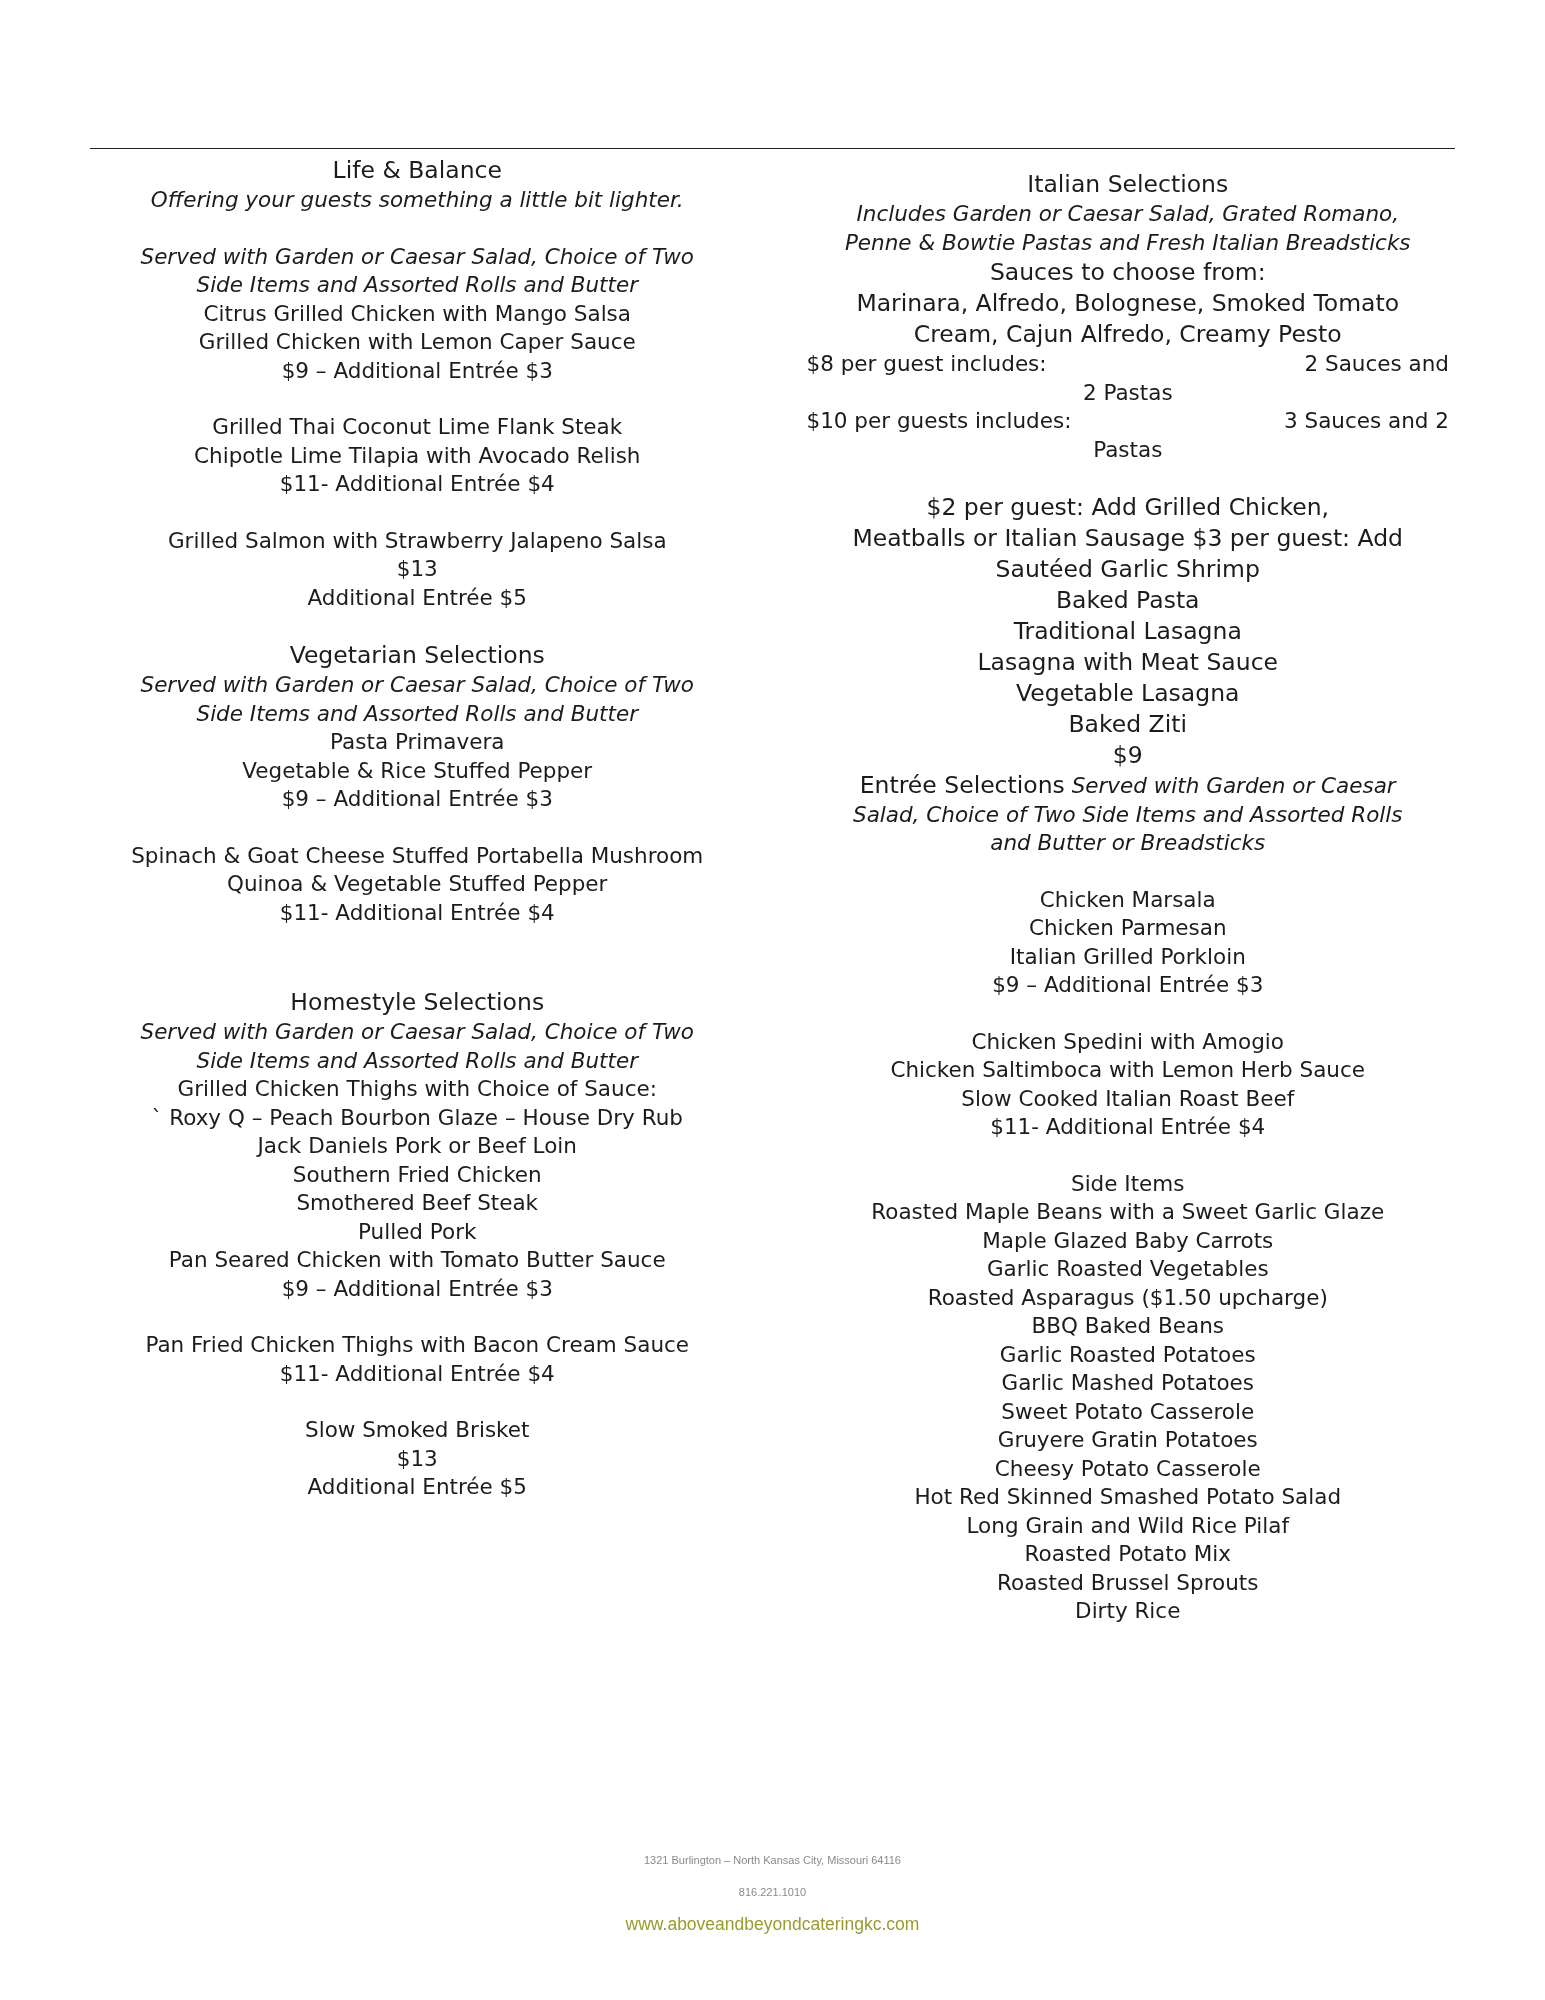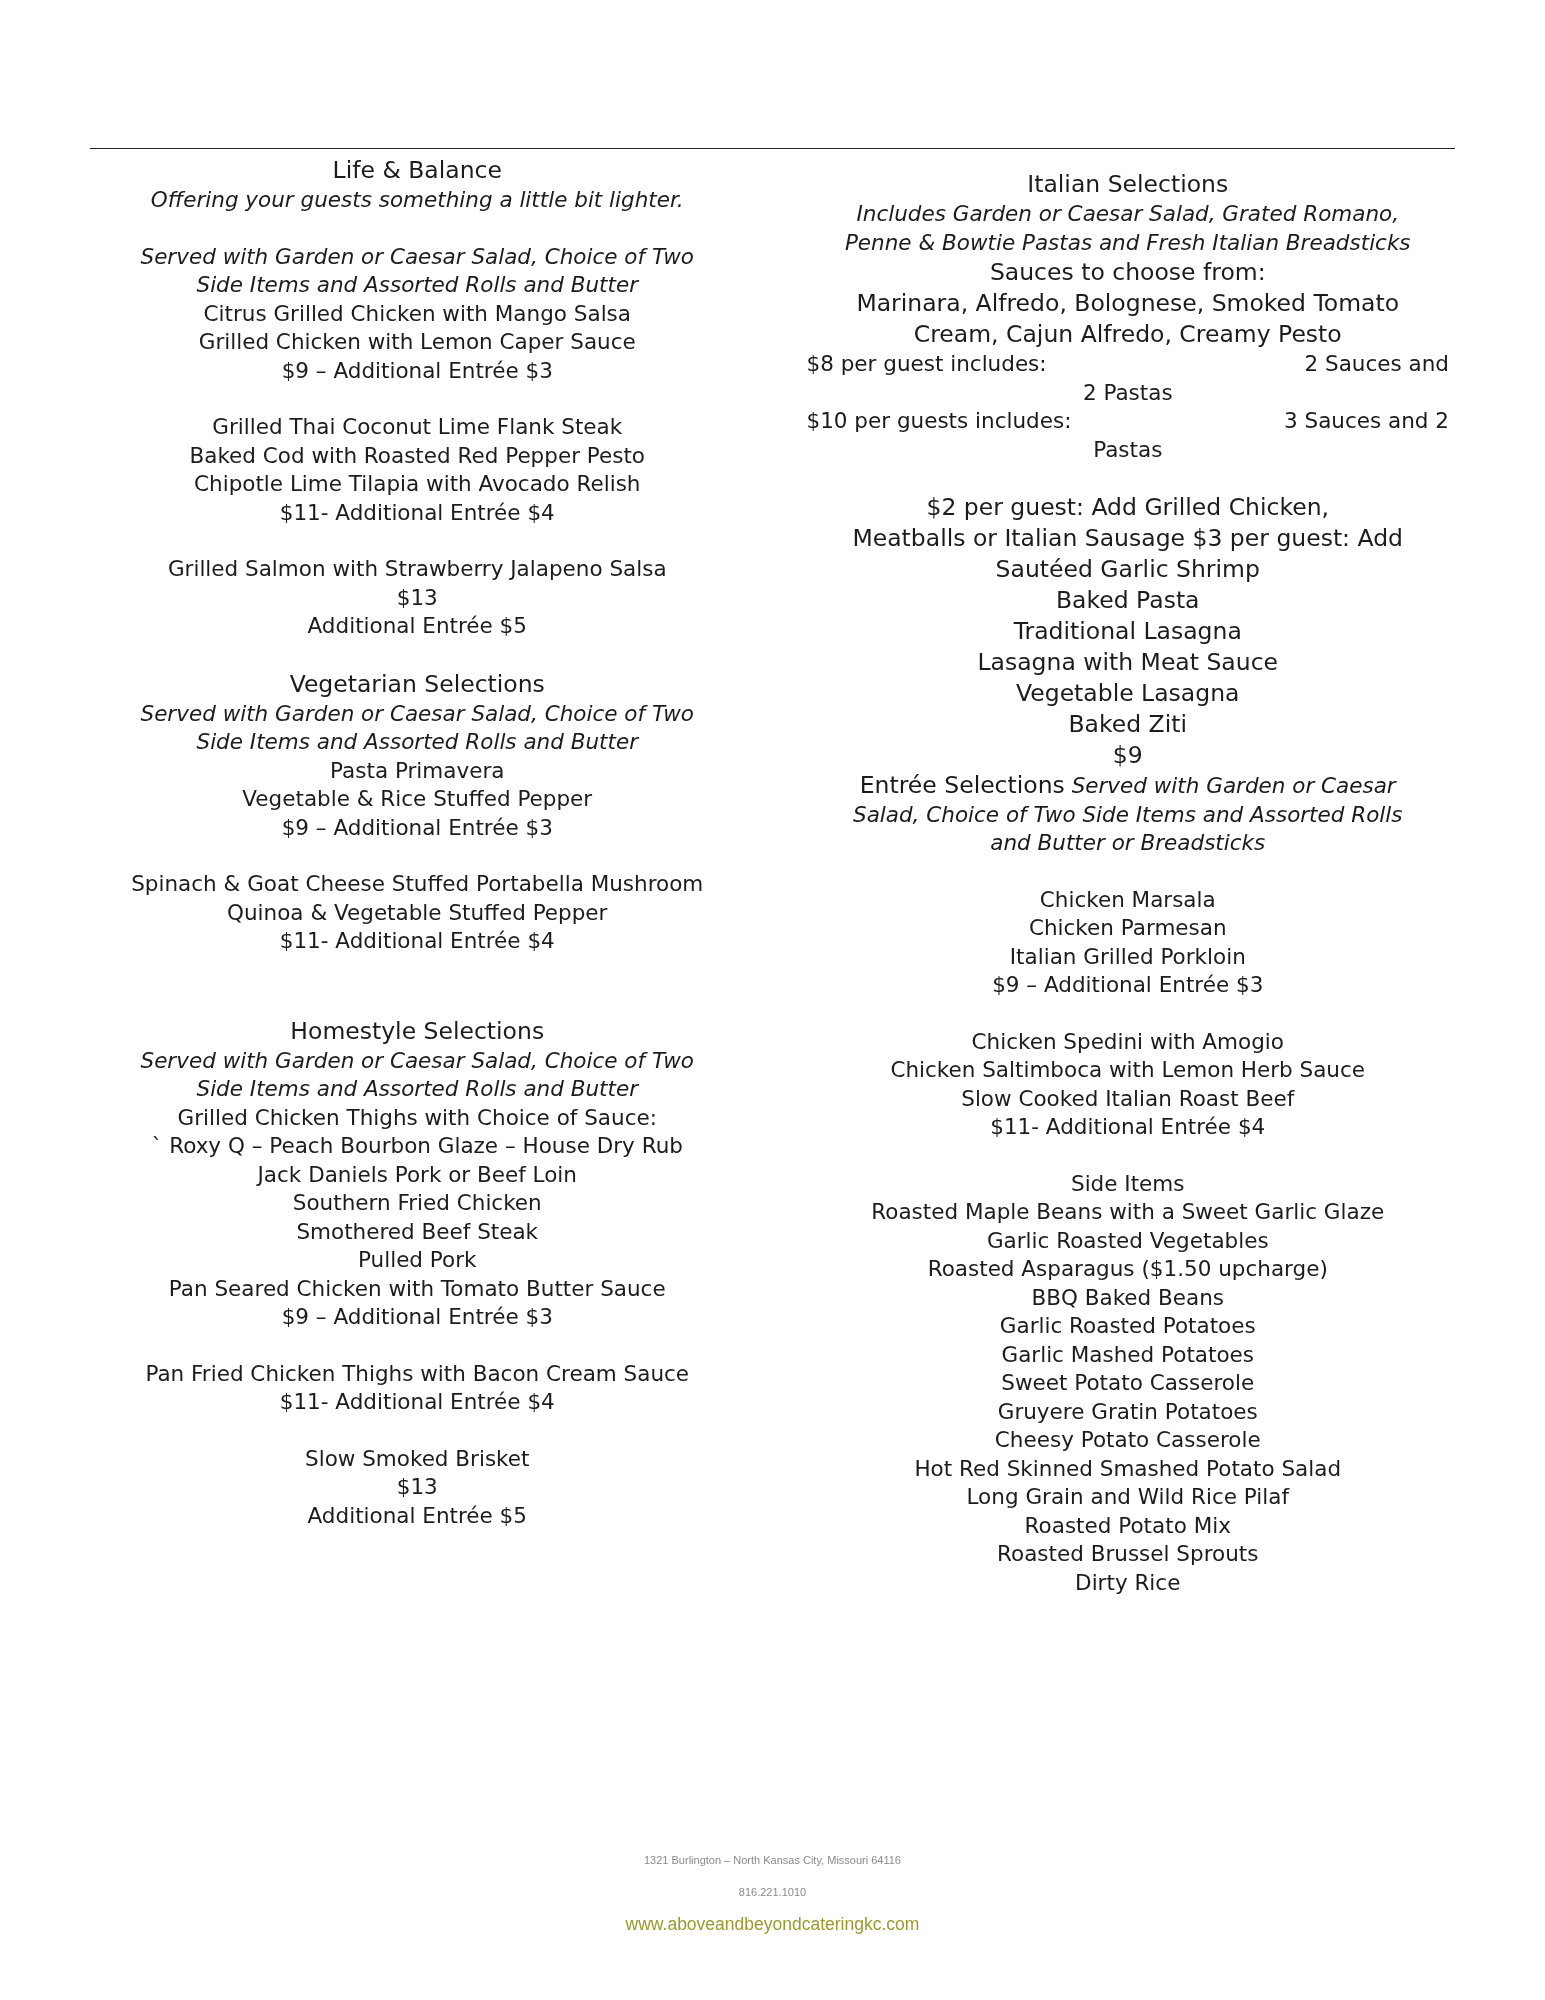--- a/index.html
+++ b/index.html
@@ -118,21 +118,20 @@
       <div class="heading">Life &amp; Balance</div>
       <div class="line italic">Offering your guests something a little bit lighter.</div>
       <div class="spacer"></div>
       <div class="line italic" style="white-space: pre-line;">Served with Garden or Caesar Salad, Choice of Two
 Side Items and Assorted Rolls and Butter</div>
       <div class="line">Citrus Grilled Chicken with Mango Salsa</div>
       <div class="line">Grilled Chicken with Lemon Caper Sauce</div>
       <div class="line">$9 – Additional Entrée $3</div>
       <div class="spacer"></div>
       <div class="line">Grilled Thai Coconut Lime Flank Steak</div>
-      <div class="line">Baked Cod with Roasted Red Pepper Pesto</div>
       <div class="line">Chipotle Lime Tilapia with Avocado Relish</div>
       <div class="line">$11- Additional Entrée $4</div>
       <div class="spacer"></div>
       <div class="line">Grilled Salmon with Strawberry Jalapeno Salsa</div>
       <div class="line">$13</div>
       <div class="line">Additional Entrée $5</div>
 
       <div class="spacer"></div>
 
       <div class="heading">Vegetarian Selections</div>
@@ -223,20 +222,21 @@
 
       <div class="line">Chicken Spedini with Amogio</div>
       <div class="line">Chicken Saltimboca with Lemon Herb Sauce</div>
       <div class="line">Slow Cooked Italian Roast Beef</div>
       <div class="line">$11- Additional Entrée $4</div>
 
       <div class="spacer"></div>
 
       <div class="line">Side Items</div>
       <div class="line">Roasted Maple Beans with a Sweet Garlic Glaze</div>
+      <div class="line">Maple Glazed Baby Carrots</div>
       <div class="line">Garlic Roasted Vegetables</div>
       <div class="line">Roasted Asparagus ($1.50 upcharge)</div>
       <div class="line">BBQ Baked Beans</div>
       <div class="line">Garlic Roasted Potatoes</div>
       <div class="line">Garlic Mashed Potatoes</div>
       <div class="line">Sweet Potato Casserole</div>
       <div class="line">Gruyere Gratin Potatoes</div>
       <div class="line">Cheesy Potato Casserole</div>
       <div class="line">Hot Red Skinned Smashed Potato Salad</div>
       <div class="line">Long Grain and Wild Rice Pilaf</div>

